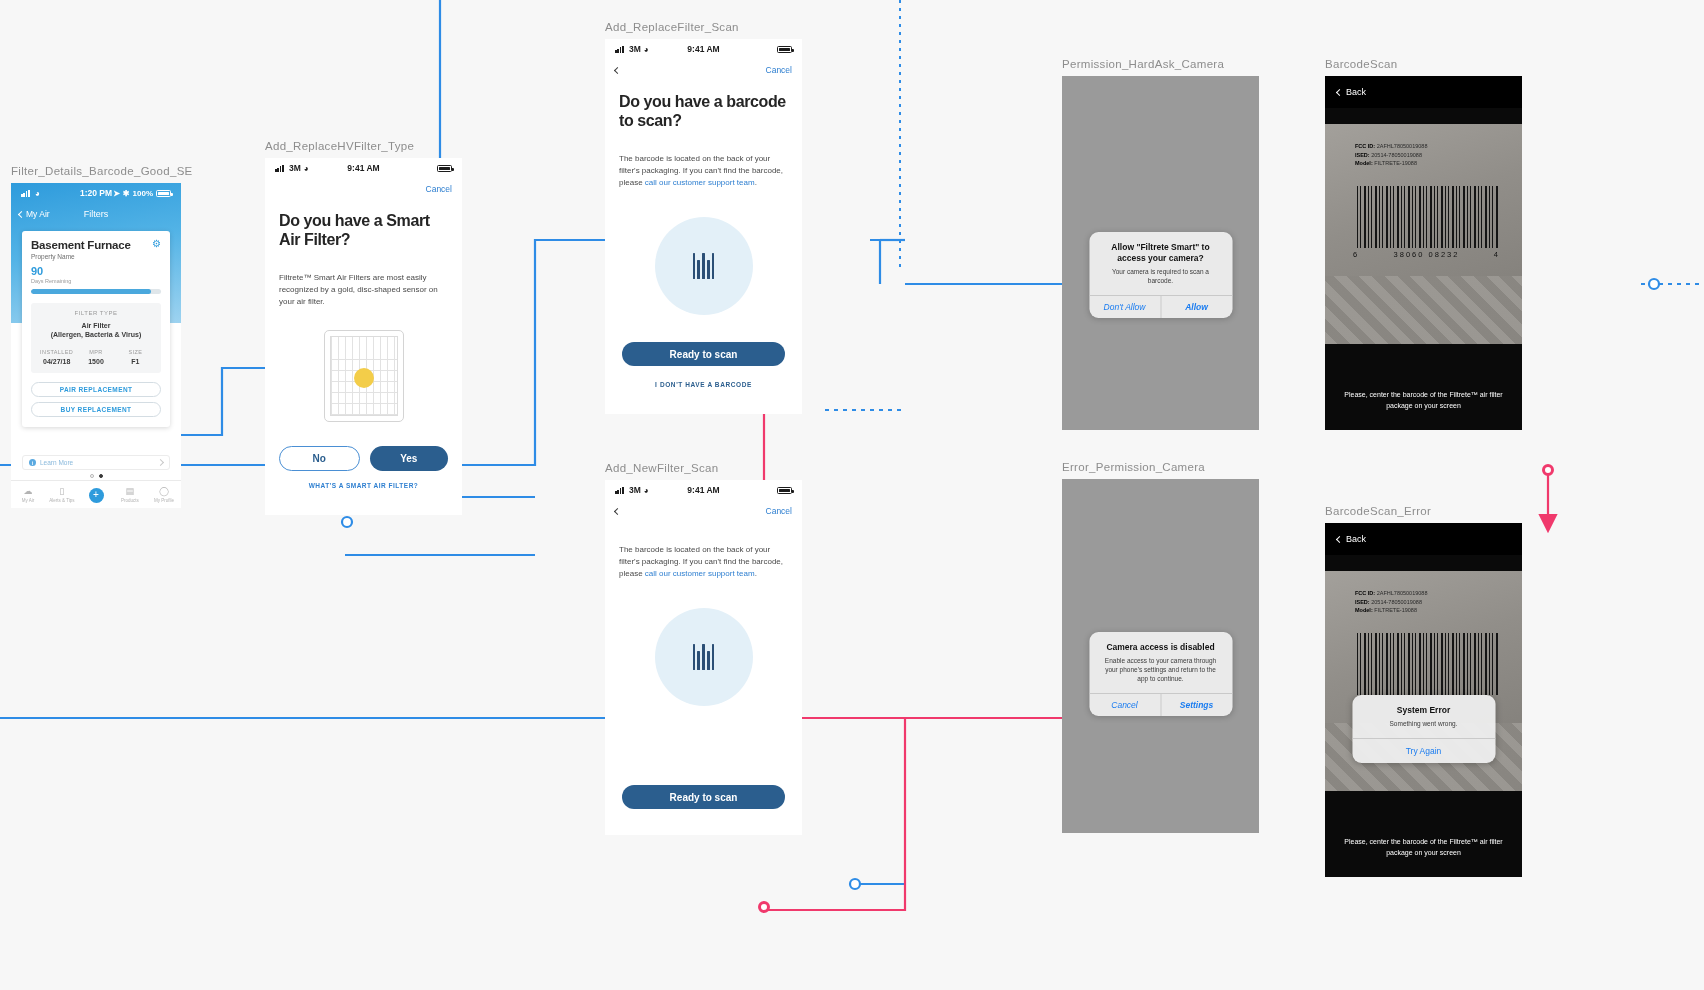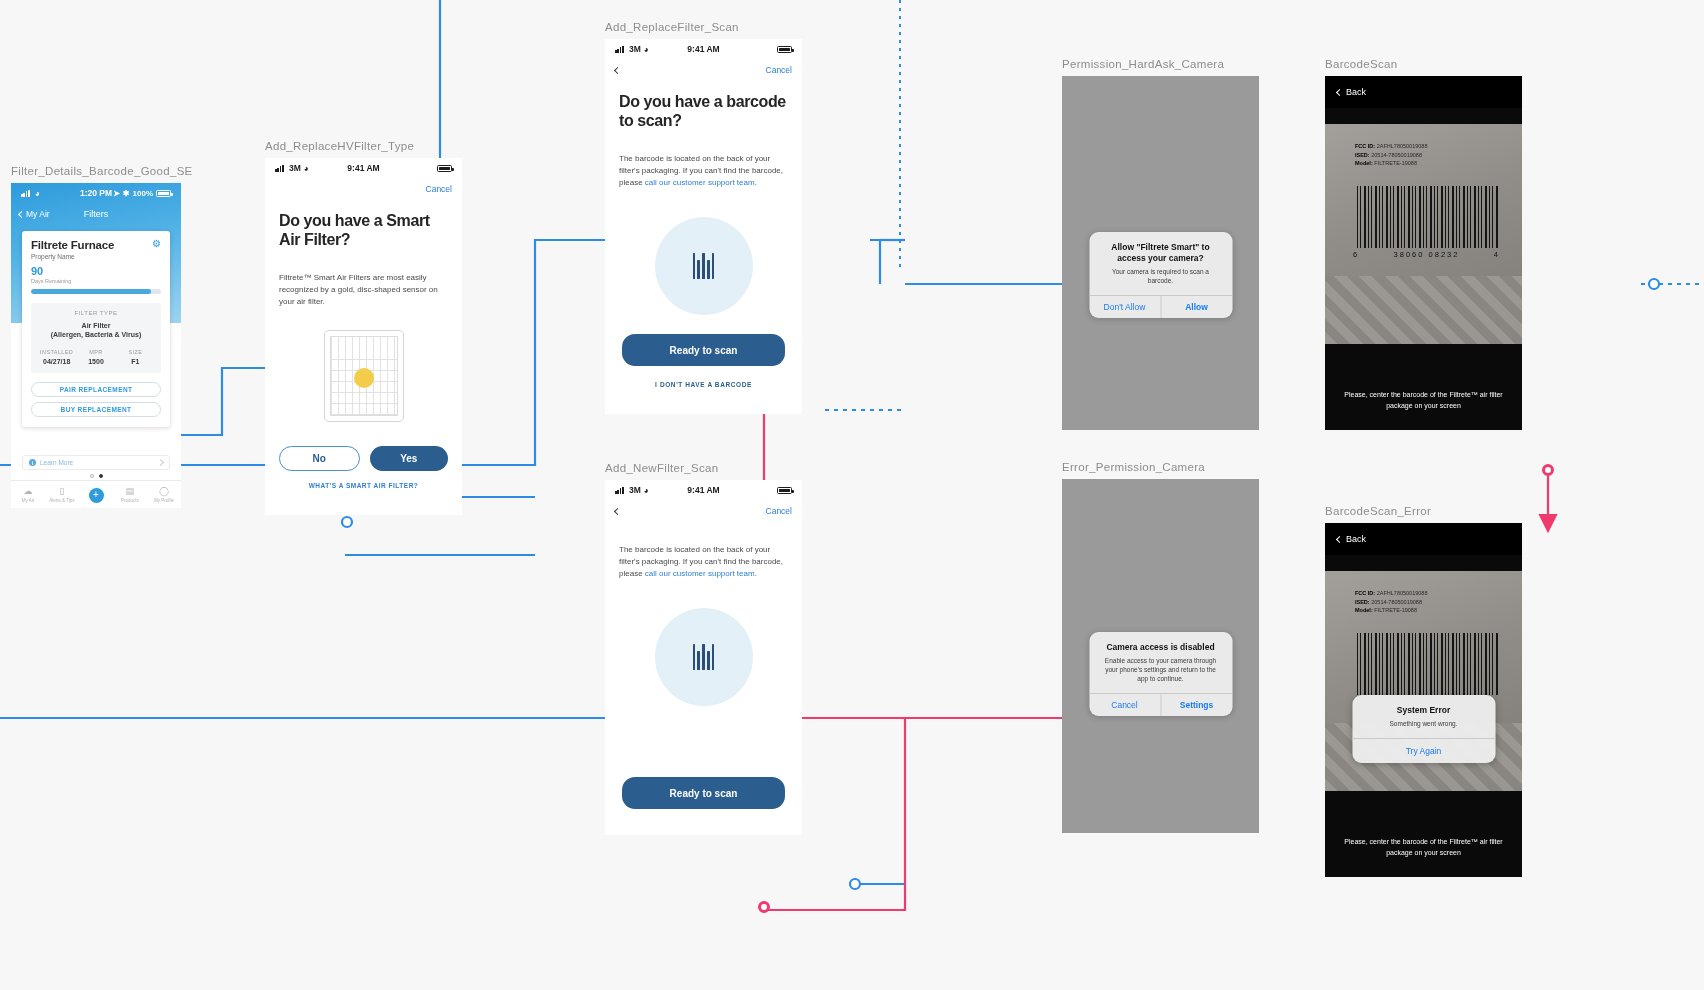--- a/index.html
+++ b/index.html
@@ -125,21 +125,21 @@
   }
   .body-cp a { color:#2e7fd0; text-decoration:none; }
   .circle-ill {
     width:98px; height:98px; border-radius:50%; background:#e3f0f8;
     margin:28px auto 0; display:flex; align-items:center; justify-content:center;
   }
   .bcode { display:flex; align-items:flex-end; gap:2.5px; height:26px; }
   .bcode i { width:2.4px; background:#2b4f76; border-radius:.5px; height:100%; }
   .bcode i.s { height:74%; }
   .cta {
-    position:absolute; left:17px; right:17px; height:32px; border-radius:13px;
+    position:absolute; left:17px; right:17px; height:24px; border-radius:13px;
     background:#2b5e8e; color:#fff; font-size:10px; font-weight:bold;
     display:flex; align-items:center; justify-content:center;
   }
   .nobc {
     position:absolute; left:0; right:0; text-align:center;
     font-size:6.5px; font-weight:bold; color:#2b5e8e; letter-spacing:.6px;
   }
 
   
   .filt-ill { margin:22px auto 0; width:80px; height:92px; border:1px solid #d4d4d4; border-radius:5px; padding:5px; position:relative; background:#fff; }
@@ -165,21 +165,21 @@
   .sGrey { width:197px; background:#9a9a9a; }
   .ios-dialog {
     position:absolute; left:50%; transform:translateX(-50%);
     width:143px; background:#f0f0f0ee; border-radius:9px; overflow:hidden;
     box-shadow:0 1px 6px rgba(0,0,0,.2); text-align:center;
   }
   .dlg-body { padding:10px 11px 9px; }
   .dlg-t { font-size:8.5px; font-weight:bold; color:#111; line-height:1.3; }
   .dlg-m { font-size:6.5px; color:#3b3b3b; line-height:1.38; margin-top:4px; }
   .dlg-acts { display:flex; border-top:1px solid #c9c9c9; }
-  .dlg-acts .act { flex:1; padding:6px 0; font-size:8.5px; color:#1a7cf0; }
+  .dlg-acts .act { flex:1; padding:6px 0; font-size:8.5px; color:#1a7cf0;font-style:italic; }
   .dlg-acts .act + .act { border-left:1px solid #c9c9c9; font-weight:bold; }
 
   
   .sCam { width:197px; background:#0a0a0a; position:relative; overflow:hidden; }
   .cam-nav { height:32px; display:flex; align-items:center; padding:0 12px; color:#fff; font-size:9px; gap:4px; background:#000; }
   .cam-view { position:absolute; left:0; right:0; top:48px; height:220px; background:#8c8a86;
     background-image:linear-gradient(160deg,#a3a09b 0%,#918e89 40%,#7e7b76 100%); }
   .pkg-text { position:absolute; left:30px; top:18px; font-size:5.5px; color:#2a2a2a; line-height:1.55; }
   .pkg-text b { color:#000; }
   .bcode-img { position:absolute; left:32px; right:24px; top:62px; height:62px;
@@ -287,21 +287,21 @@
       <div class="s1-nav">
         <span class="back">
           <span class="chev"></span>
           <span>My Air</span>
         </span>
         <span class="title">Filters</span>
       </div>
 
       <div class="card">
         <div class="card-top">
-          <span class="card-name">Filtrete Furnace</span>
+          <span class="card-name">Basement Furnace</span>
           <span class="gear">⚙</span>
         </div>
         <div class="card-sub">Property Name</div>
         <div class="days-num">90</div>
         <div class="days-lbl">Days Remaining</div>
         <div class="bar">
             <i id="pbar" style="width: 92%;"></i>
           </div>
 
         <div class="ftype">

